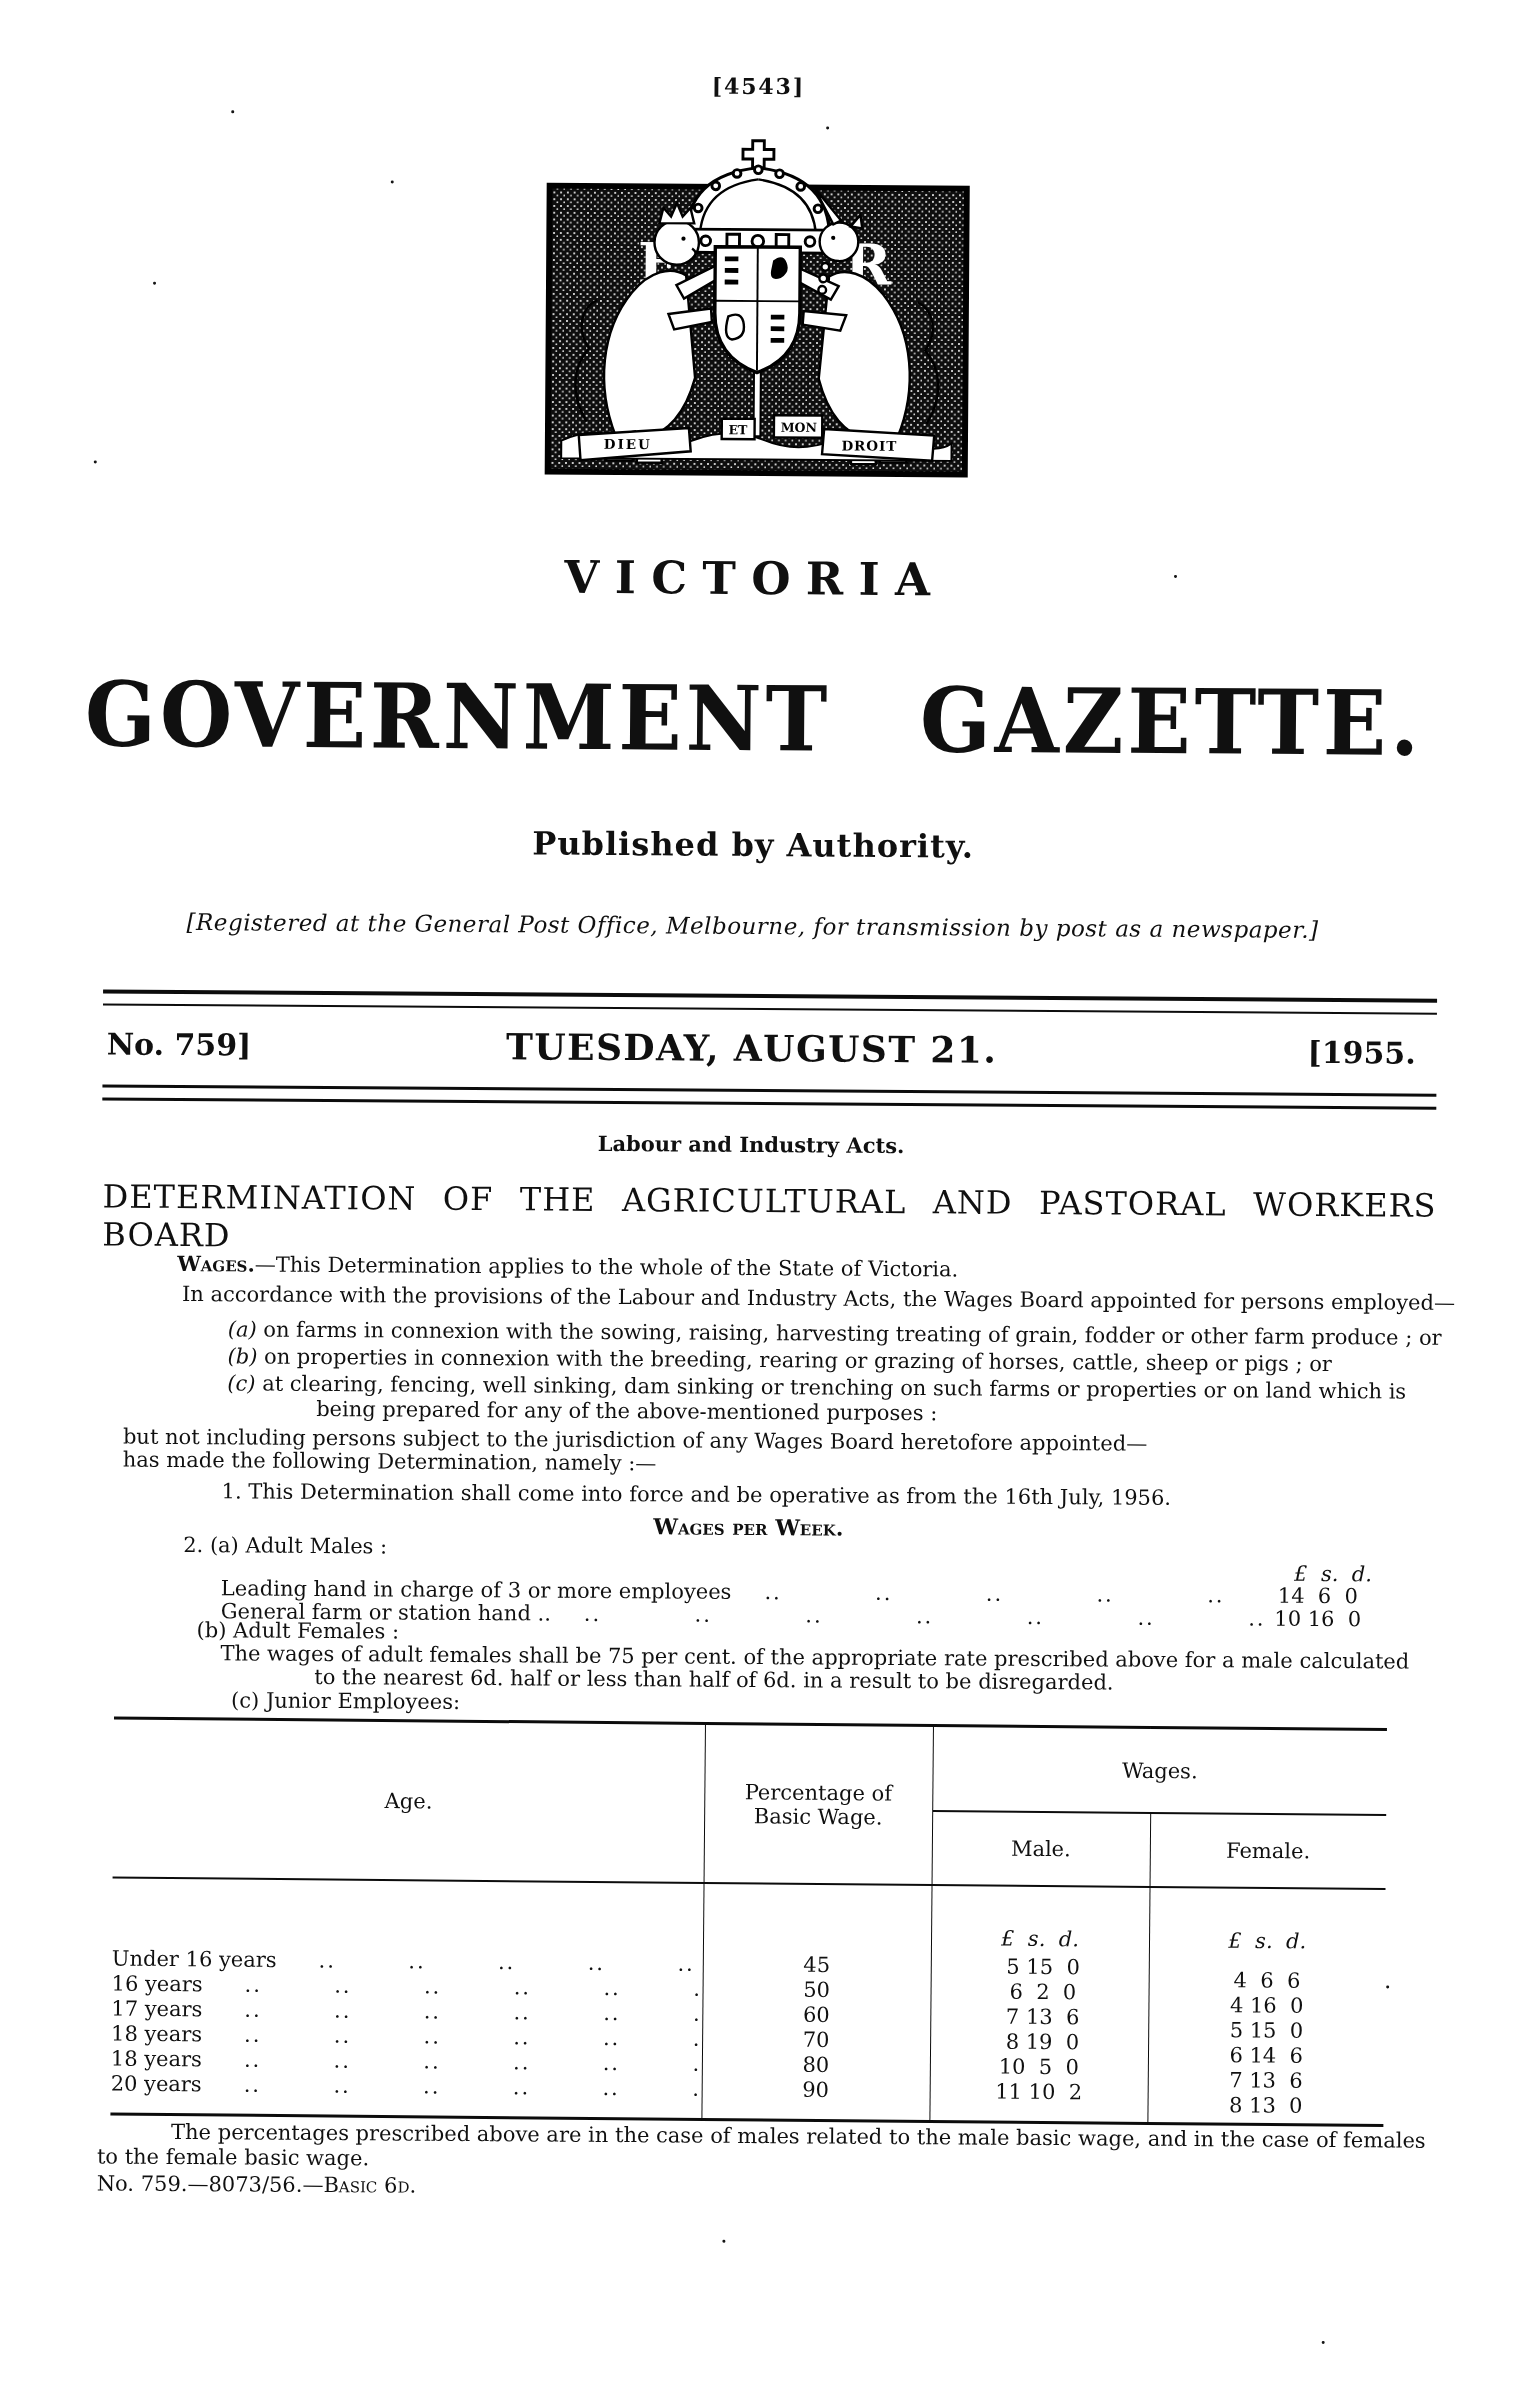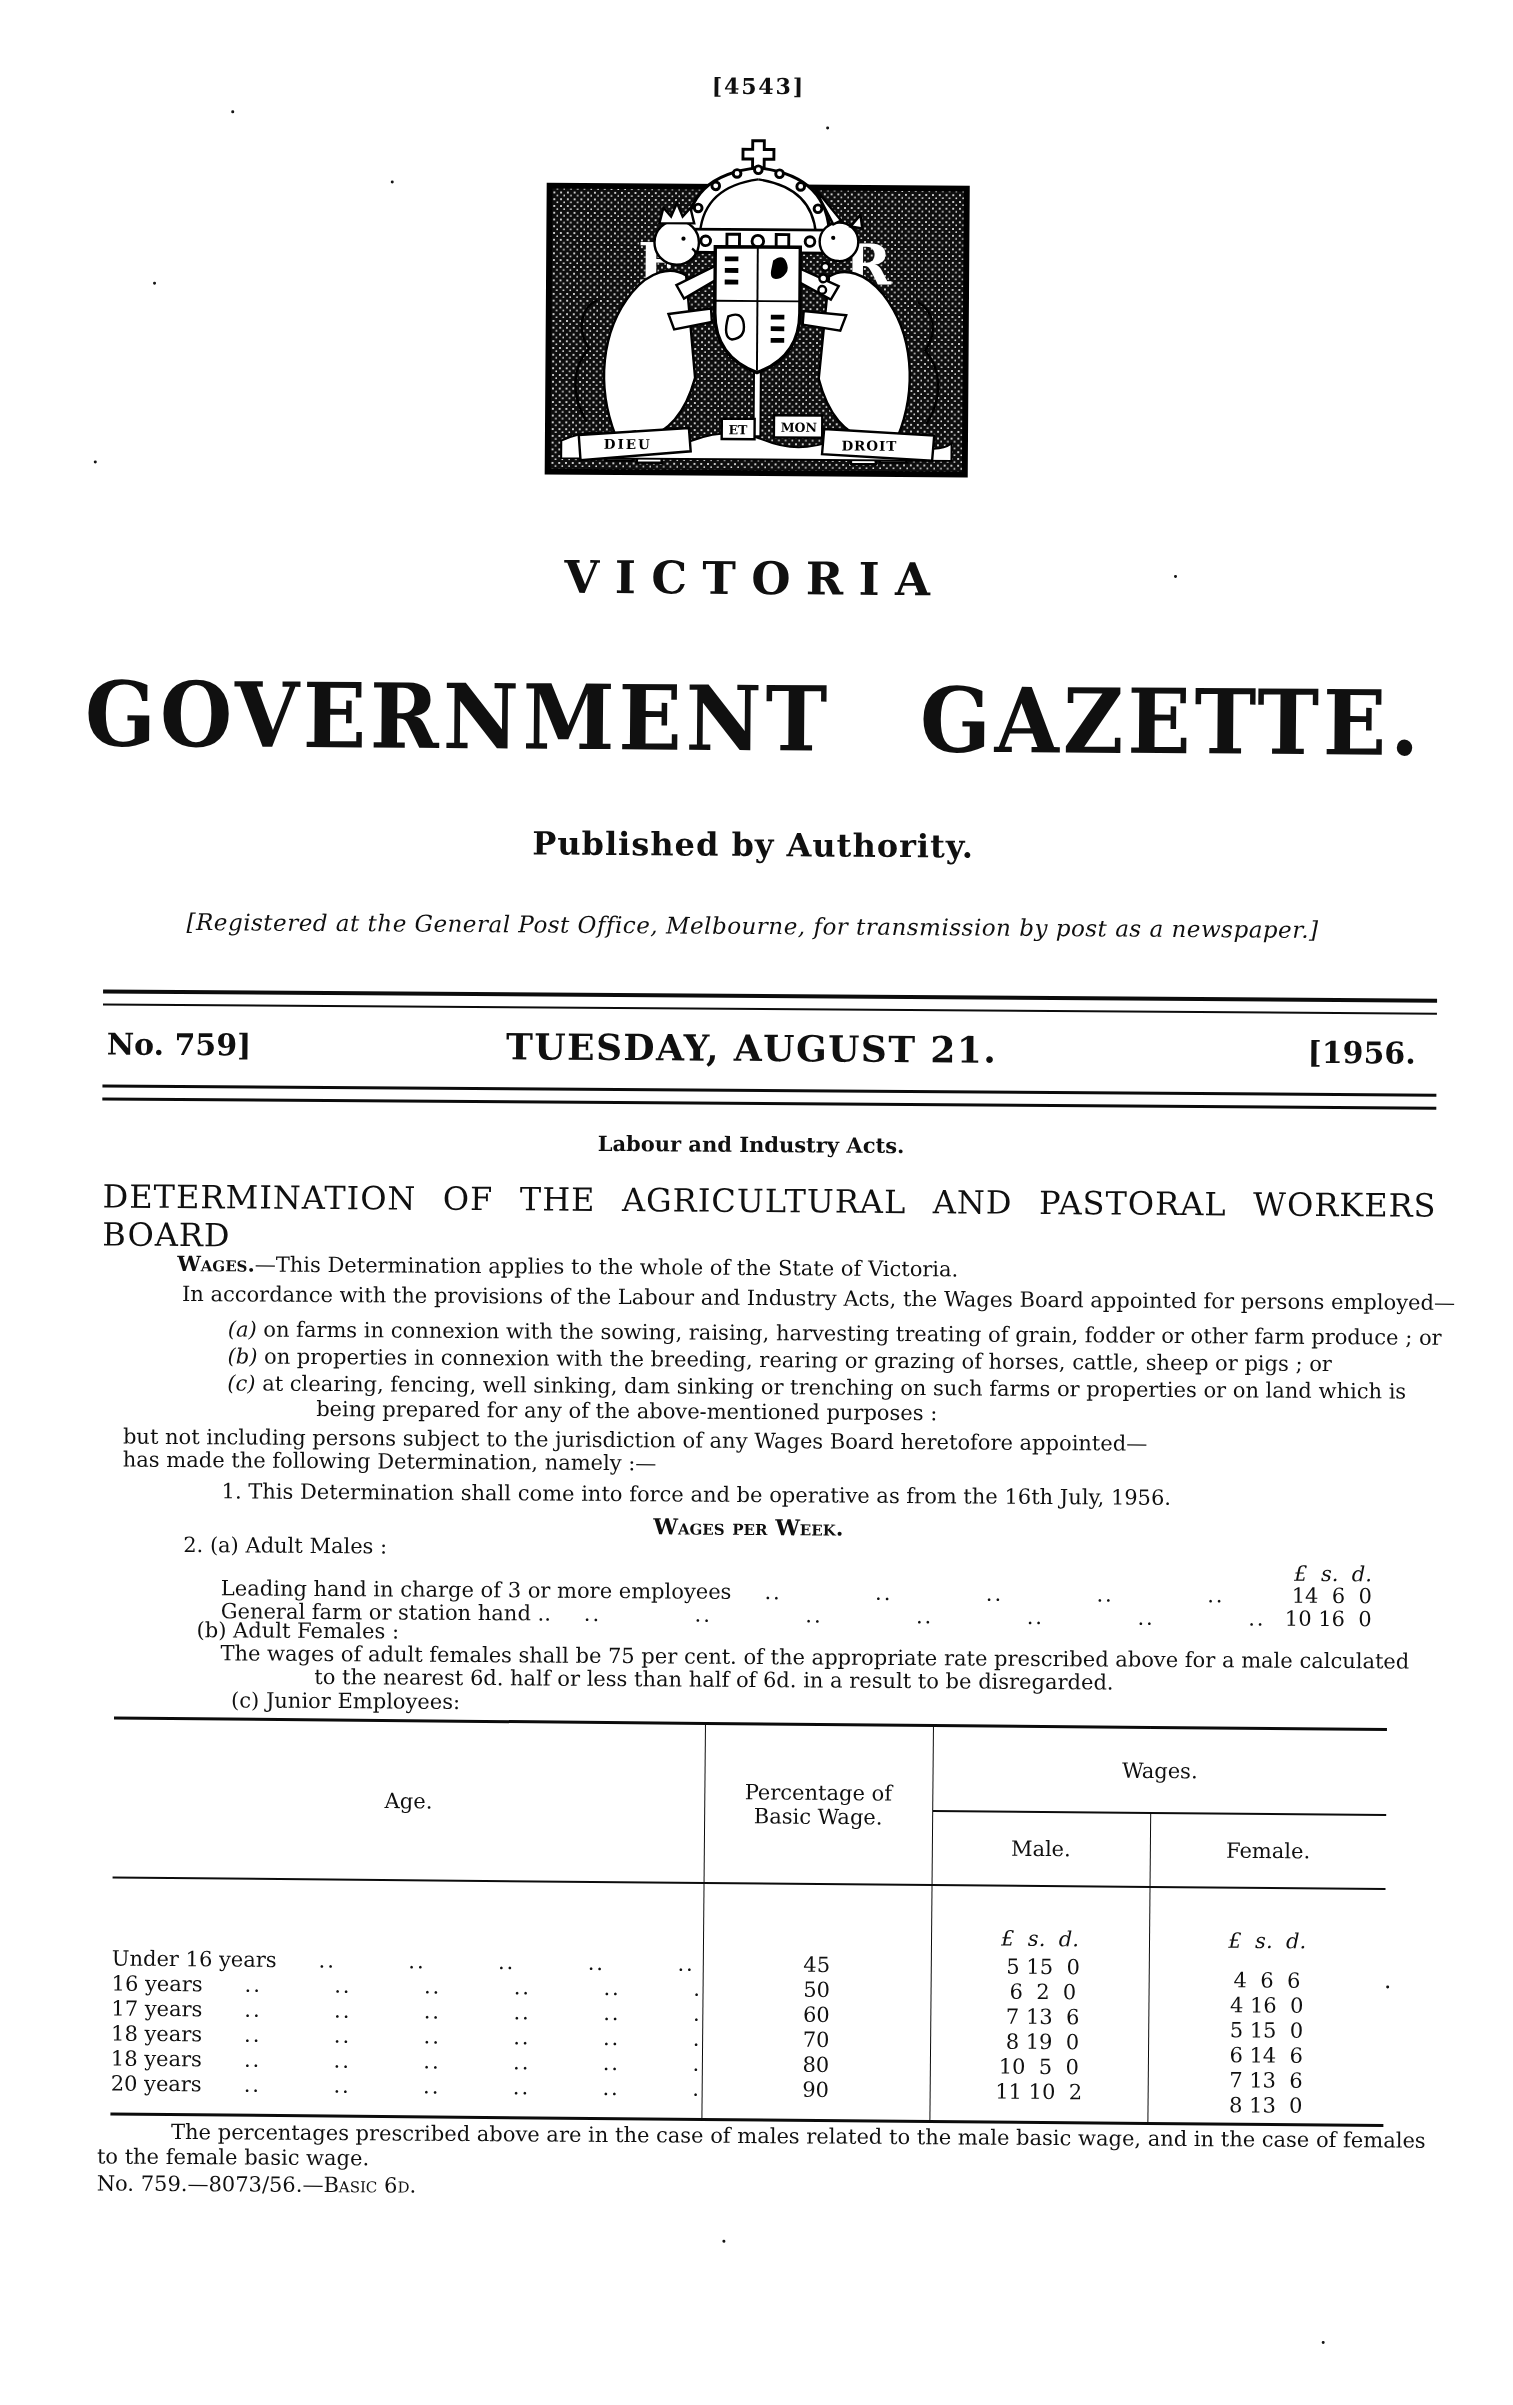--- a/index.html
+++ b/index.html
@@ -22,21 +22,21 @@
   .mast{font-size:30px;font-weight:bold;}
   .mastdate{font-size:36px;font-weight:bold;letter-spacing:1.4px;}
   .acts{font-size:21px;font-weight:bold;}
   .determination{font-size:32px;letter-spacing:1px;text-align:justify;text-align-last:justify;word-spacing:9.7px;}
   .leaders{display:flex;align-items:baseline;}
   .leaders .lbl{white-space:nowrap;}
   .dots{flex:1 1 auto;overflow:hidden;white-space:nowrap;}
   .dots::after{content:".. .. .. .. .. .. .. .. .. .. .. .. .. .. .. .. .. .. .. ..";
                letter-spacing:1.9px;word-spacing:85px;padding-left:33px;}
   .money{white-space:pre;font-size:21px;}
-  .amt{width:108px;text-align:right;flex:0 0 auto;}
+  .amt{width:108px;text-align:center;flex:0 0 auto;}
   .money-head{font-style:italic;word-spacing:6.8px;font-size:21px;}
   
   table.jt{border-collapse:collapse;table-layout:fixed;width:1273px;
            border-top:3.9px solid #0c0c0c;border-bottom:3.9px solid #0c0c0c;
            transform:rotate(0.12deg);transform-origin:0 0;}
   table.jt th, table.jt td{padding:0;font-weight:normal;font-size:21px;vertical-align:middle;}
   .col-age{width:591px;} .col-pct{width:228px;} .col-male{width:218px;} .col-fem{width:236px;}
   th.hdr{text-align:center;font-size:20px;}
   td.vl, th.vl{border-left:1.9px solid #0c0c0c;}
   td.vr, th.vr{border-right:1.9px solid #0c0c0c;}
@@ -161,21 +161,21 @@
 
   <div class="abs ctr authority" style="top:826px;">Published by Authority.</div>
 
   <div class="abs ctr registered" style="top:913px;">[Registered at the General Post Office, Melbourne, for transmission by post as a newspaper.]</div>
 
   <div class="rule" style="left:108px;top:994px;width:1334px;height:3.9px;"></div>
   <div class="rule" style="left:108px;top:1008px;width:1334px;height:1.9px;"></div>
 
   <div class="abs mast" style="left:112px;top:1031px;">No. 759]</div>
   <div class="abs ctr mastdate" style="top:1027px;">TUESDAY,  AUGUST  21.</div>
-  <div class="abs mast" style="right:93px;top:1031px;">[1956.</div>
+  <div class="abs mast" style="right:93px;top:1031px;">[1955.</div>
 
   <div class="rule" style="left:108px;top:1089px;width:1334px;height:2.9px;"></div>
   <div class="rule" style="left:108px;top:1102px;width:1334px;height:2.9px;"></div>
 
   <div class="abs ctr acts" style="top:1132px;">Labour and Industry Acts.</div>
 
   <div class="abs determination" style="left:109px;top:1182px;width:1334px;">DETERMINATION OF THE AGRICULTURAL AND PASTORAL WORKERS BOARD</div>
 
   <div class="abs t" style="left:184px;top:1255px;"><span class="sc b">Wages.</span><span>—This Determination applies to the whole of the State of Victoria.</span></div>
 

